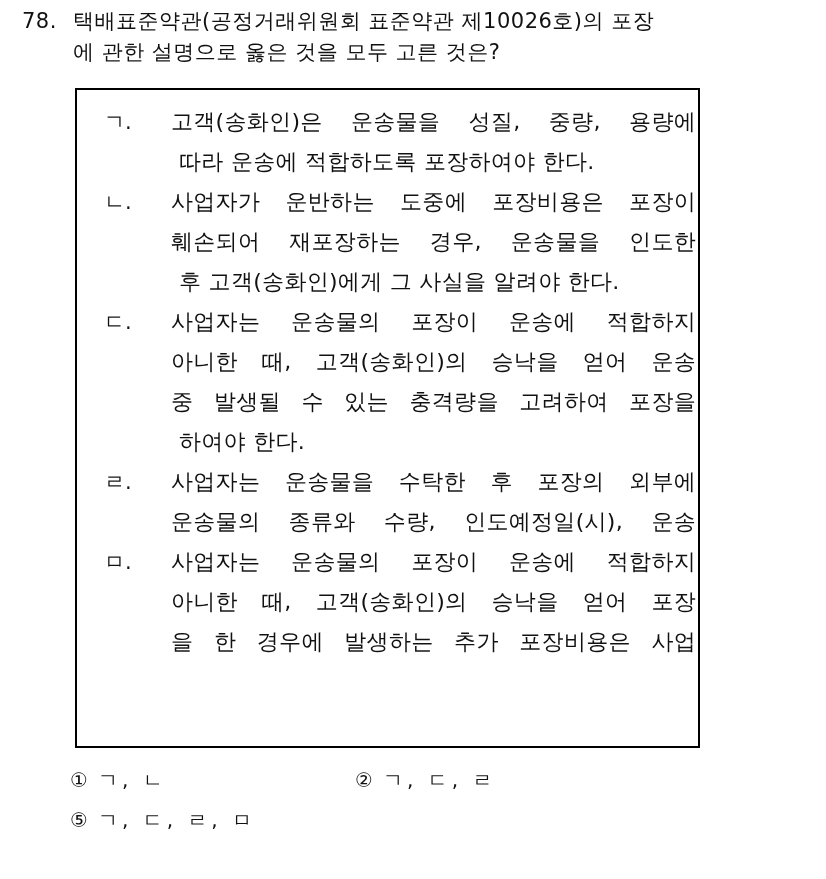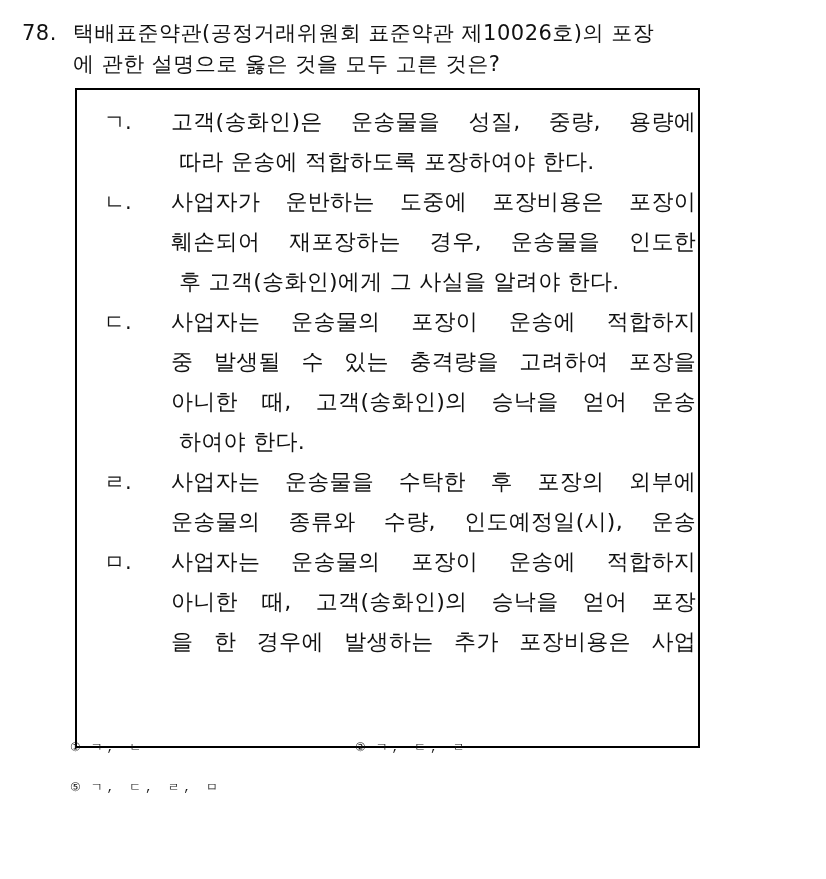--- a/index.html
+++ b/index.html
@@ -2,21 +2,21 @@
 <html><head>
   <meta charset="utf-8">
   <style>
     html, body { margin: 0; padding: 0; background: #ffffff; }
     body {
       width: 826px; height: 879px; position: relative; overflow: hidden;
       font-family: "DejaVu Sans", "Liberation Sans", sans-serif;
       color: #111111;
     }
     .question {
-      position: absolute; left: 22px; top: 18px; width: 780px;
+      position: absolute; left: 22px; top: 6px; width: 780px;
       font-size: 21px; line-height: 31px; letter-spacing: 0.5px;
     }
     .q-line { white-space: nowrap; display: block; }
     .q-num { display: inline-block; width: 51px; }
     .q-indent { display: inline-block; width: 51px; }
     .box {
       position: absolute; left: 75px; top: 88px;
       width: 621px; height: 656px;
       border: 2px solid #000000; box-sizing: content-box;
     }
@@ -27,23 +27,22 @@
       font-size: 22px; white-space: nowrap; letter-spacing: 0.3px;
       padding-left: 94px; width: 525px; text-align: justify;
       text-align-last: justify;
     }
     .line.last { text-align-last: left; margin-left: 8px; }
     .marker {
       position: absolute; left: 27px; top: 0; height: 40px; line-height: 40px;
       font-size: 21px;
     }
     .choices {
-      position: absolute; left: 70px; top: 728px; width: 720px;
-      font-size: 12px;
-      font-family: Liberation Mono, monospace;
+      position: absolute; left: 70px; top: 760px; width: 720px;
+      font-size: 20px;
     }
     .choice-row { height: 40px; line-height: 40px; display: flex; }
     .choice { width: 285px; white-space: nowrap; letter-spacing: 4px; }
     .choice-num { letter-spacing: 0; margin-right: 10px; }
   </style>
 </head>
 <body>
 
 <div class="question">
   <span class="q-line"><span class="q-num">78.</span><span>택배표준약관(공정거래위원회 표준약관 제10026호)의 포장</span></span>
@@ -59,22 +58,22 @@
     </div>
     <div class="item">
       <span class="marker">ㄴ.</span>
       <span class="line">사업자가 운반하는 도중에 포장비용은 포장이</span>
       <span class="line">훼손되어 재포장하는 경우, 운송물을 인도한</span>
       <span class="line last">후 고객(송화인)에게 그 사실을 알려야 한다.</span>
     </div>
     <div class="item">
       <span class="marker">ㄷ.</span>
       <span class="line">사업자는 운송물의 포장이 운송에 적합하지</span>
+      <span class="line">아니한 때, 고객(송화인)의 승낙을 얻어 운송</span>
       <span class="line">중 발생될 수 있는 충격량을 고려하여 포장을</span>
-      <span class="line">아니한 때, 고객(송화인)의 승낙을 얻어 운송</span>
       <span class="line last">하여야 한다.</span>
     </div>
     <div class="item">
       <span class="marker">ㄹ.</span>
       <span class="line">사업자는 운송물을 수탁한 후 포장의 외부에</span>
       <span class="line">운송물의 종류와 수량, 인도예정일(시), 운송</span>
     </div>
     <div class="item">
       <span class="marker">ㅁ.</span>
       <span class="line">사업자는 운송물의 포장이 운송에 적합하지</span>

